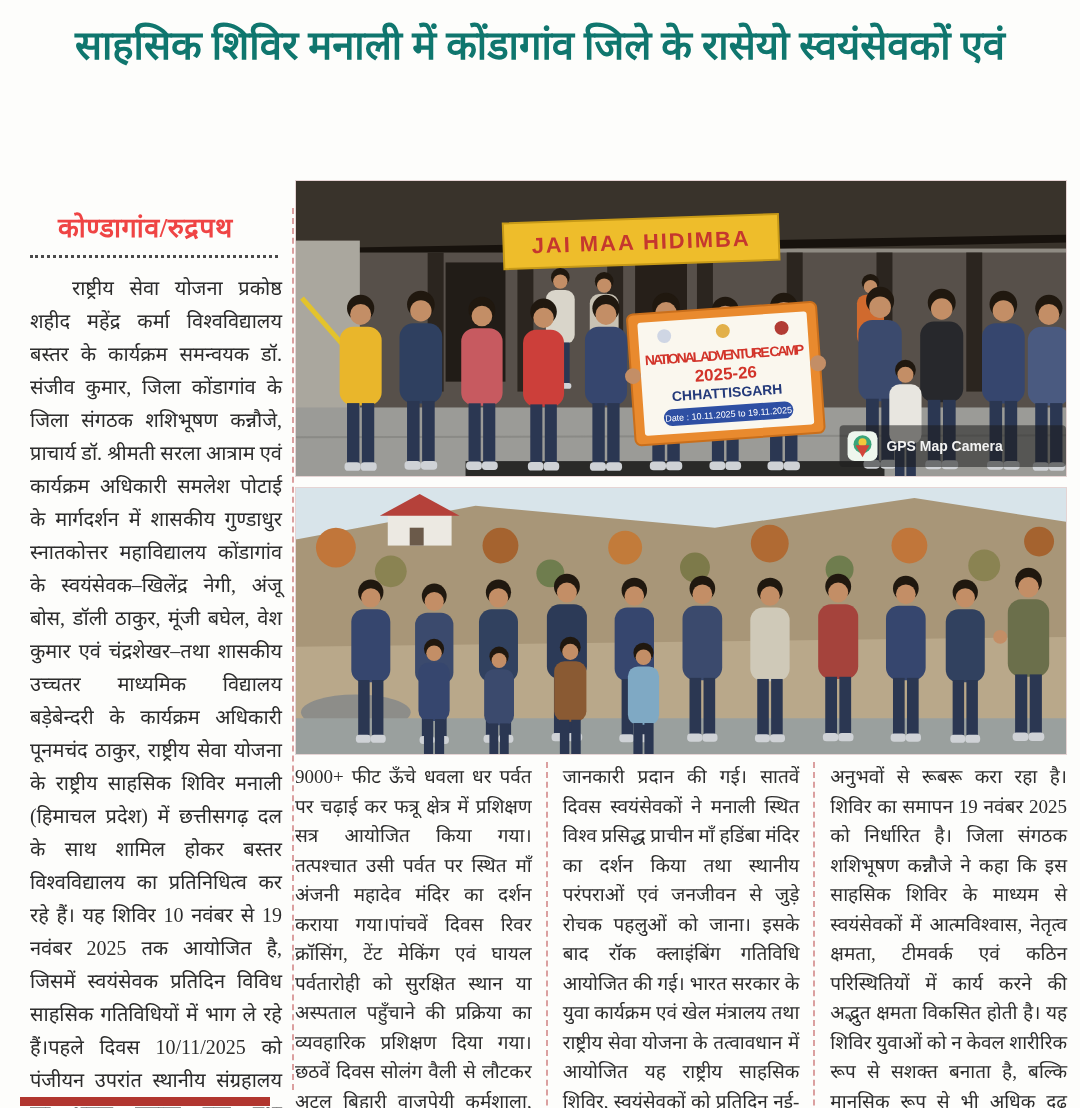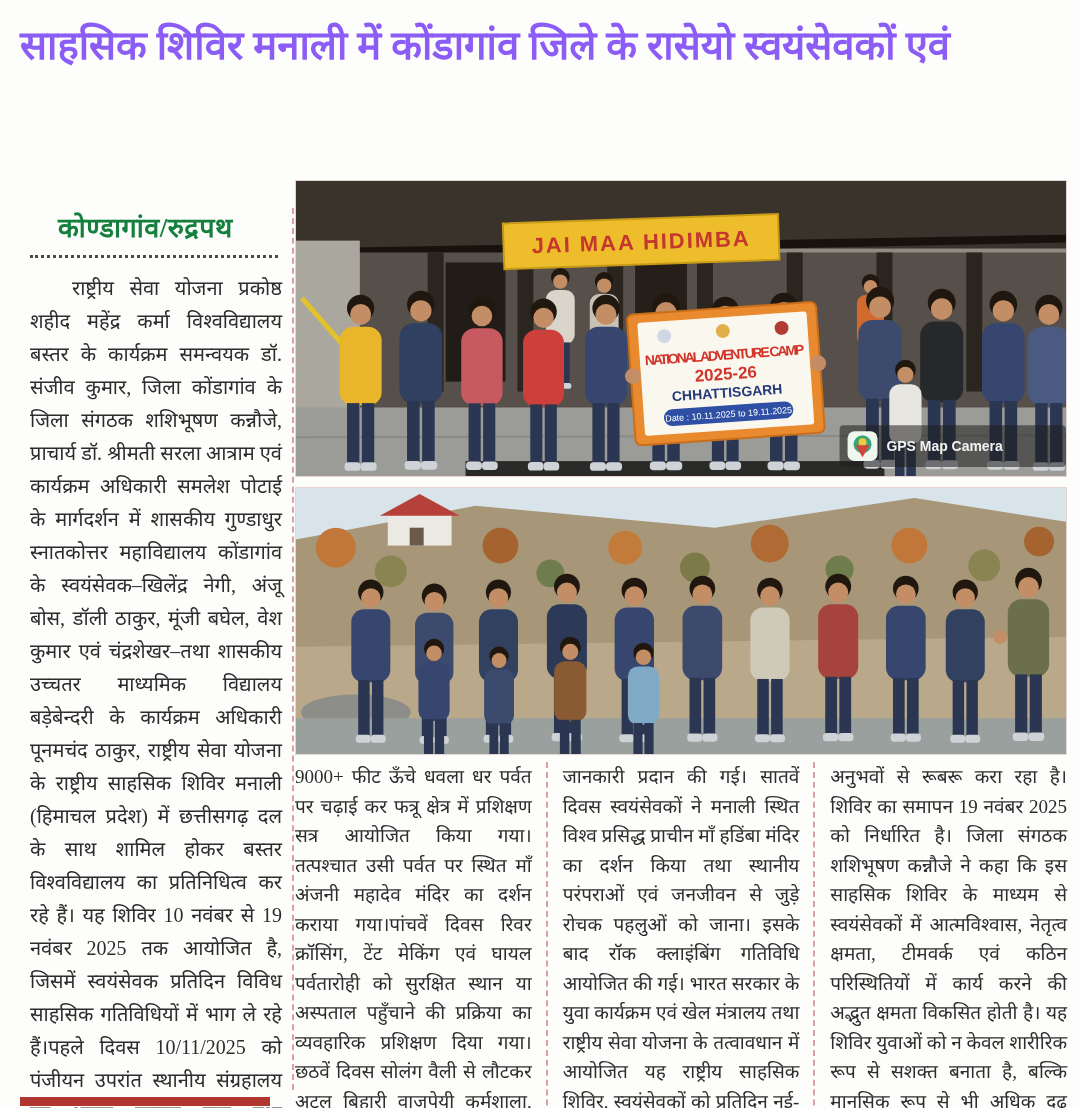--- a/index.html
+++ b/index.html
@@ -1,25 +1,25 @@
 <!DOCTYPE html>
 <html><head>
 <meta charset="utf-8">
 <style>
   html,body{margin:0;padding:0;background:#ffffff;}
   .page{position:relative;width:1080px;height:1108px;background:#fdfdfb;overflow:hidden;
         font-family:"Liberation Serif","DejaVu Sans",serif;color:#262626;}
   
-  .headline{position:absolute;top:14px;left:20px;width:1040px;
-            font-weight:bold;color:#8b5cf6;line-height:1.62;font-size:40px;}
+  .headline{position:absolute;top:14px;left:20px;width:1040px;text-align:center;
+            font-weight:bold;color:#0f766e;line-height:1.62;font-size:40px;}
   .headline div{white-space:nowrap;}
   
   .left-col{position:absolute;left:30px;top:208px;width:252px;height:882px;
             border-right:2px dashed #dba0a0;padding-right:10px;}
-  .dateline{font-size:27px;font-weight:bold;color:#15803d;padding-left:28px;
+  .dateline{font-size:27px;font-weight:bold;color:#ef4444;padding-left:28px;
             letter-spacing:.5px;}
   .dateline-rule{border-bottom:3px dotted #4a4a4a;margin:10px 0 14px 0;width:248px;}
   .body-text{font-size:20px;line-height:33px;text-align:justify;color:#2c2c2c;}
   .indent{text-indent:42px;}
   
   .photo{position:absolute;left:295px;width:772px;border:1px solid #e5d4d4;box-sizing:border-box;}
   .photo-top{top:180px;height:297px;}
   .photo-bottom{top:487px;height:268px;}
   .photo svg{display:block;width:100%;height:100%;}
   

